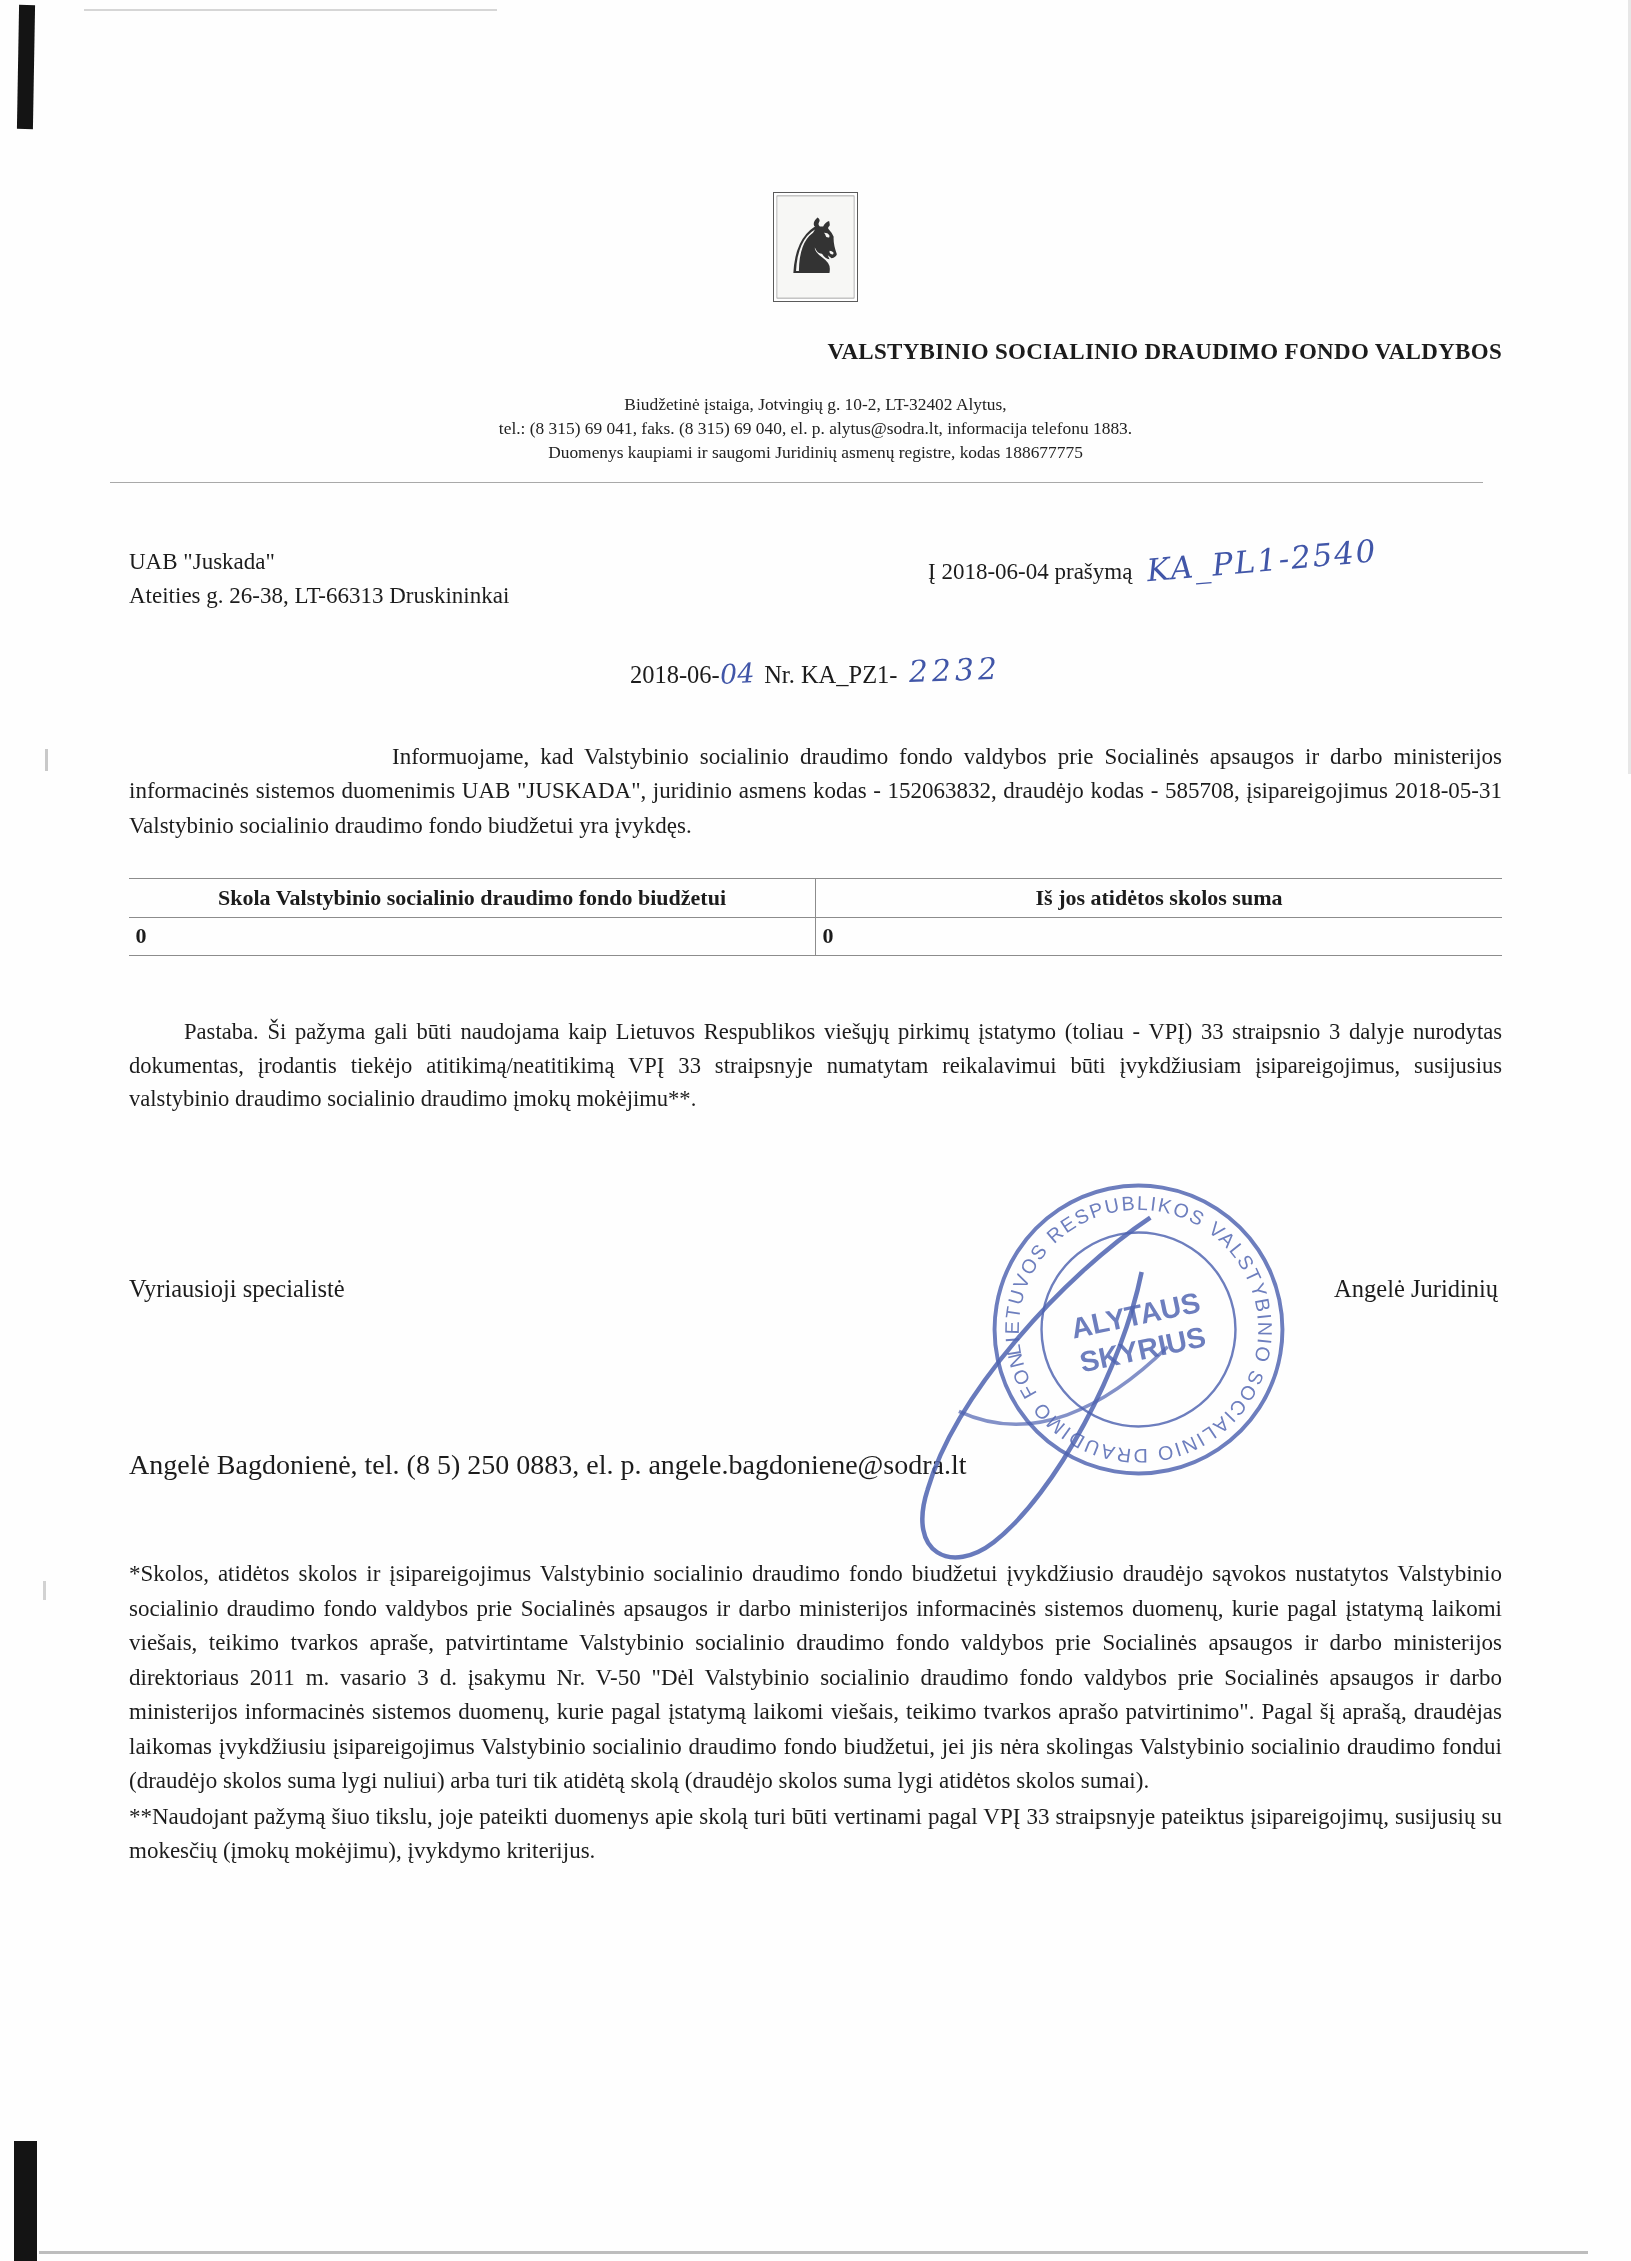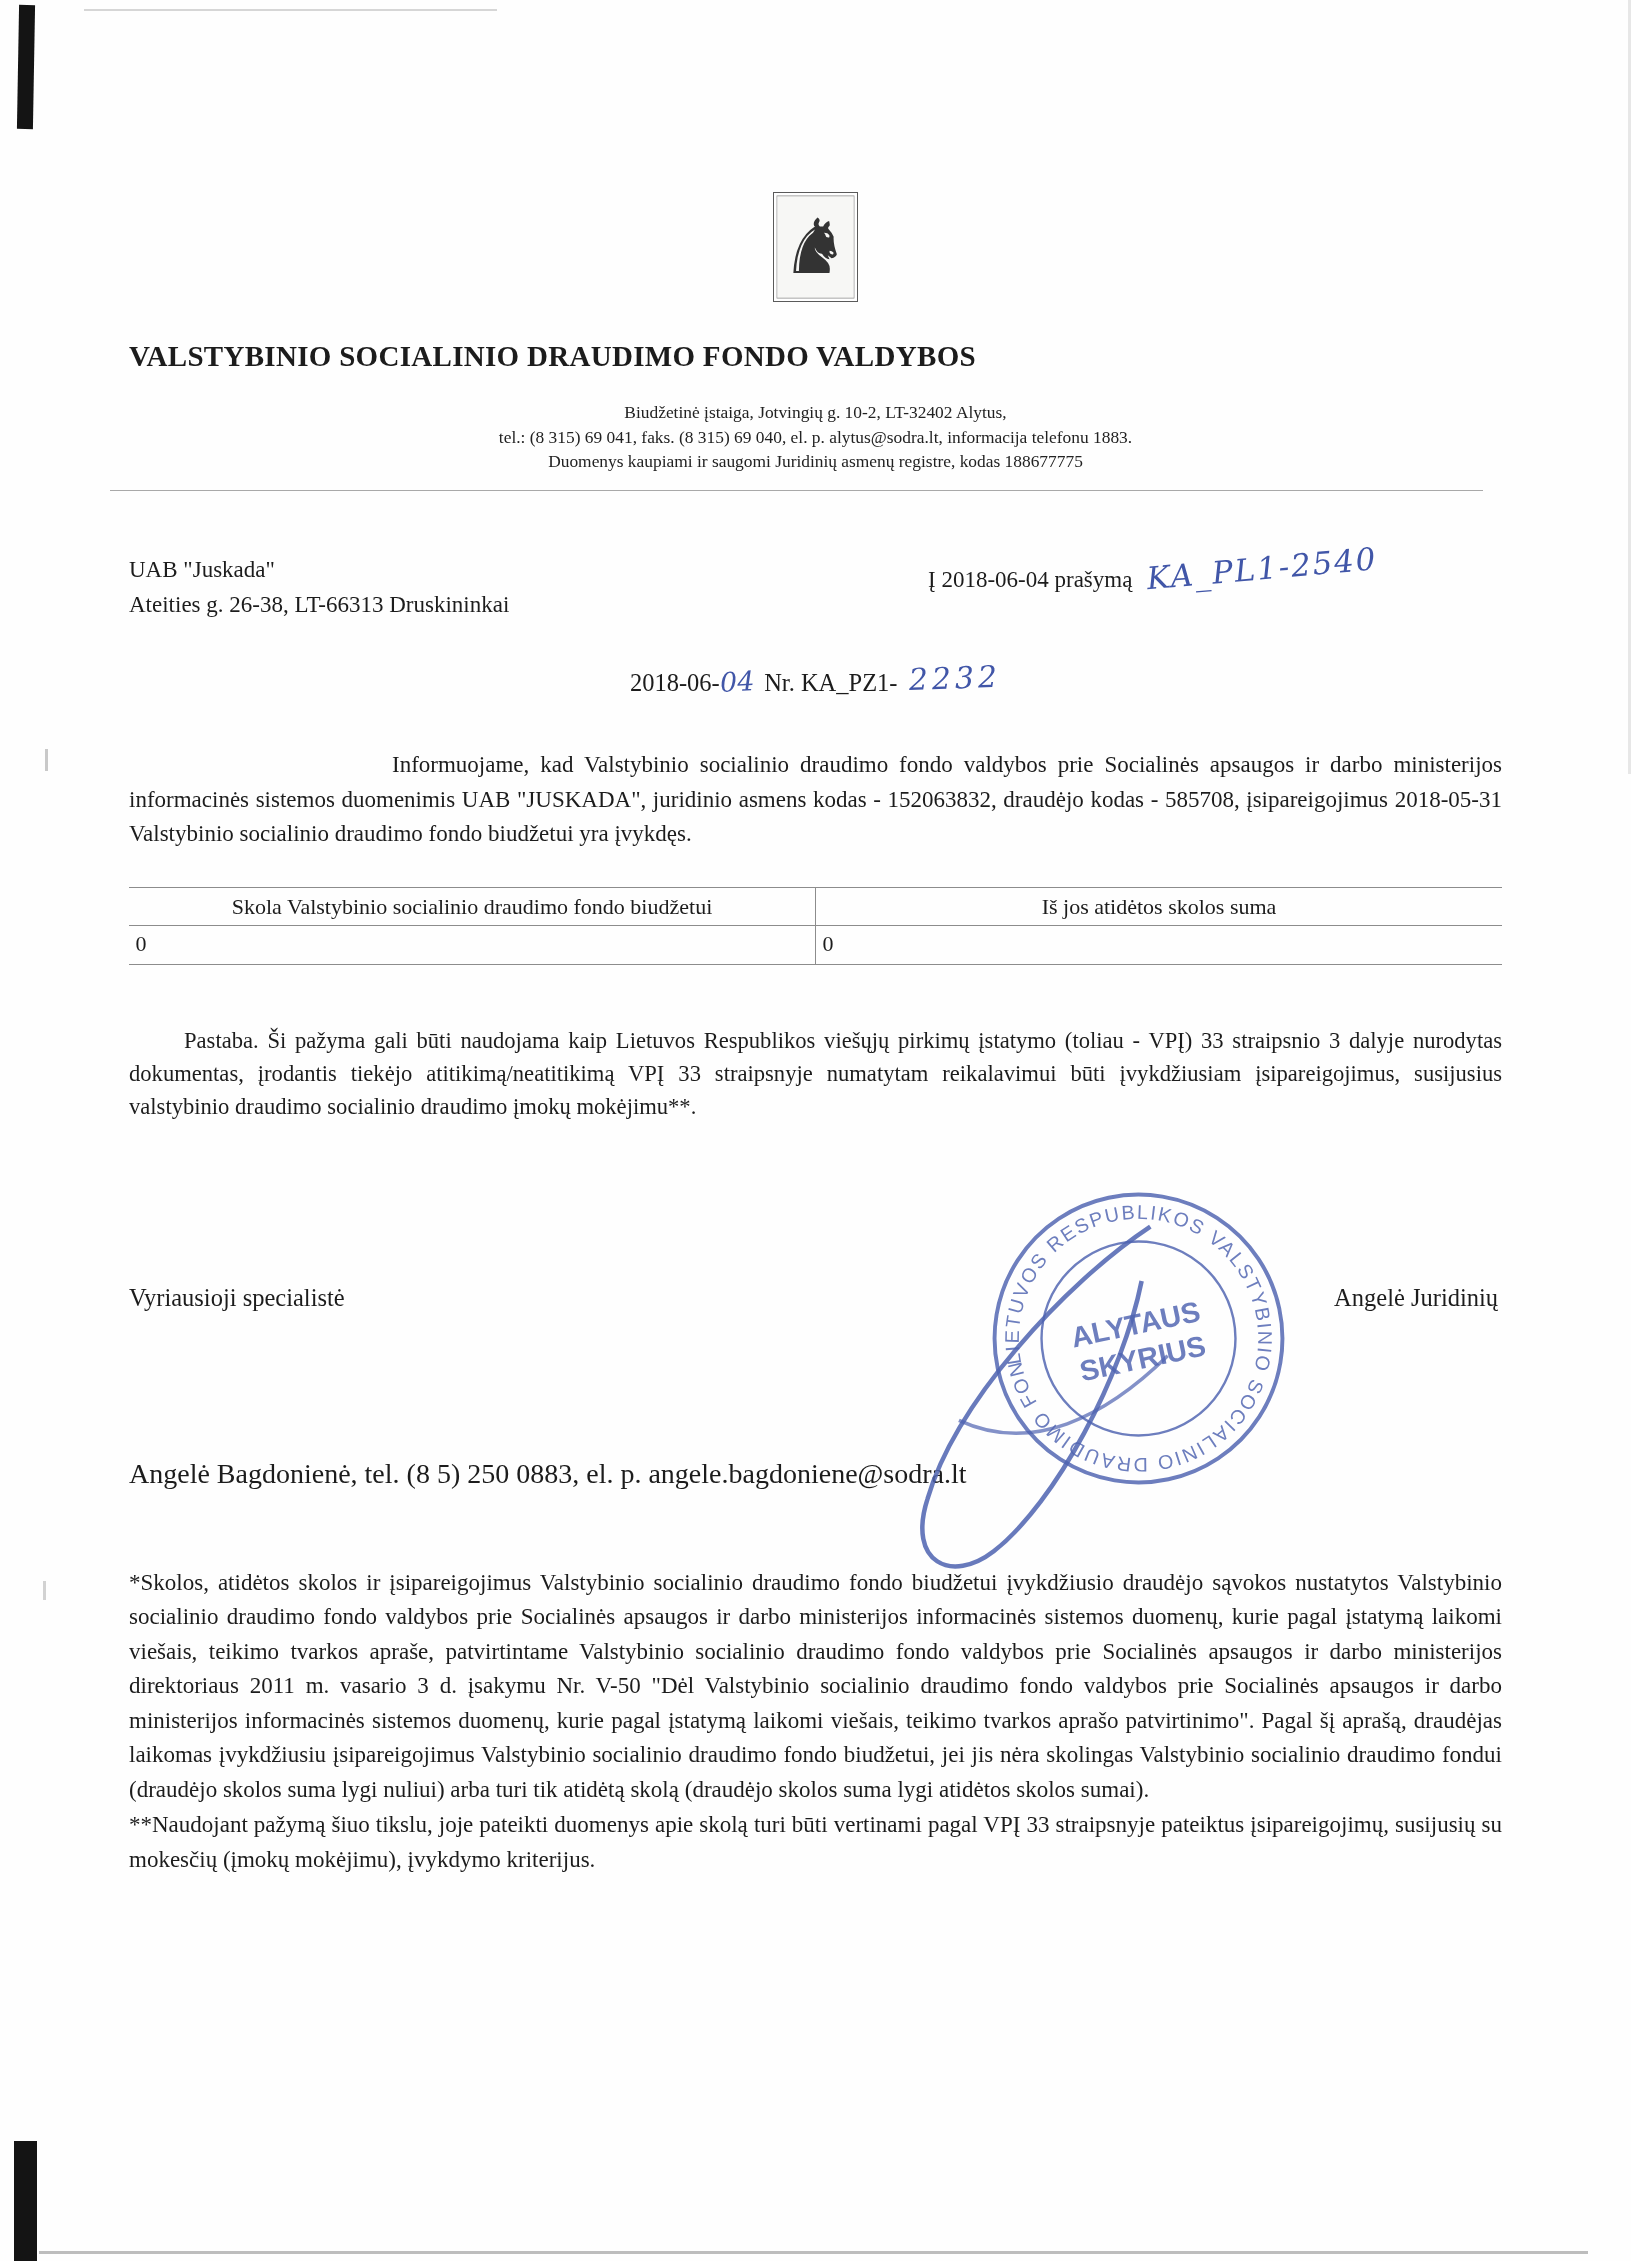--- a/index.html
+++ b/index.html
@@ -30,21 +30,21 @@
   .emblem-wrap { margin-top: 192px; text-align: center; }
   .emblem {
     display: inline-flex; align-items: center; justify-content: center;
     width: 85px; height: 110px;
     border: 1.3px solid #5a5a5a;
     background: #f7f7f5;
     box-shadow: inset 0 0 0 2.6px #ffffff, inset 0 0 0 3.2px #8a8a8a;
   }
   .emblem span { font-family: "DejaVu Sans", sans-serif; font-size: 76px; line-height: 1; color: #333; transform: scaleX(-1); }
 
-  .org-name { margin-top: 34px; text-align: left; font-weight: bold; font-size: 29px; line-height: 1.42; letter-spacing: 0.3px; }
+  .org-name { margin-top: 34px; text-align: right; font-weight: bold; font-size: 23px; line-height: 1.42; letter-spacing: 0.3px; }
   .org-info { margin-top: 23px; text-align: center; font-size: 17.4px; line-height: 1.4; color: #222; }
   .header-rule { margin-top: 17px; margin-left: -19.4px; width: 1373px; border-top: 1.3px solid #a9a9a9; }
 
   
   .addressee { position: relative; margin-top: 62px; height: 84px; font-size: 23px; line-height: 1.5; }
   .addressee .ref { position: absolute; left: 799px; top: 0; white-space: nowrap; }
 
   .hw {
     font-family: "DejaVu Serif", serif;
     font-style: italic;
@@ -56,21 +56,21 @@
   .hw-num  { font-size: 30px; letter-spacing: 3.9px; transform: rotate(-2deg) translateY(-2.6px); margin-left: 11.6px; }
 
   
   .doc-title { margin: 102px auto 0 auto; max-width: 981px; text-align: center; font-weight: bold; font-size: 25px; line-height: 1.5; }
   .doc-number { margin-top: 26px; text-align: center; font-size: 24.5px; }
 
   
   .main-paragraph { margin-top: 50px; font-size: 23px; line-height: 1.5; text-align: justify; text-indent: 263px; }
 
   table.doc-table { margin-top: 35px; width: 100%; border-collapse: collapse; font-size: 22px; }
-  table.doc-table th, table.doc-table td { font-weight: normal; padding: 3.9px 6.5px; }
+  table.doc-table th, table.doc-table td { font-weight: bold; padding: 3.9px 6.5px; }
   table.doc-table th { border-bottom: 1.3px solid #8c8c8c; vertical-align: top; }
   table.doc-table { border-top: 1.3px solid #8c8c8c; border-bottom: 1.3px solid #8c8c8c; }
   table.doc-table th:first-child, table.doc-table td:first-child { border-right: 1.3px solid #8c8c8c; width: 50%; }
   table.doc-table th .wrapbox { display: inline-block; max-width: 516px; line-height: 1.35; }
   table.doc-table td { padding: 5.2px 6.5px 6.5px 6.5px; }
 
   .data-line { margin-top: 10.3px; margin-left: 103px; font-size: 24px; }
 
   .note-paragraph { margin-top: 59px; font-size: 22.6px; line-height: 1.47; text-align: justify; text-indent: 55px; }
 

